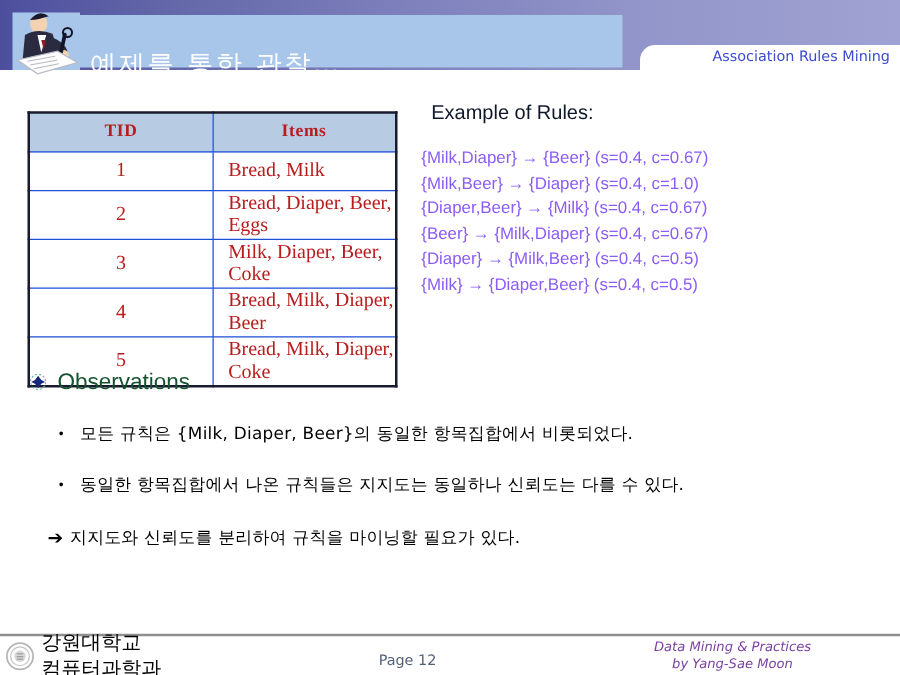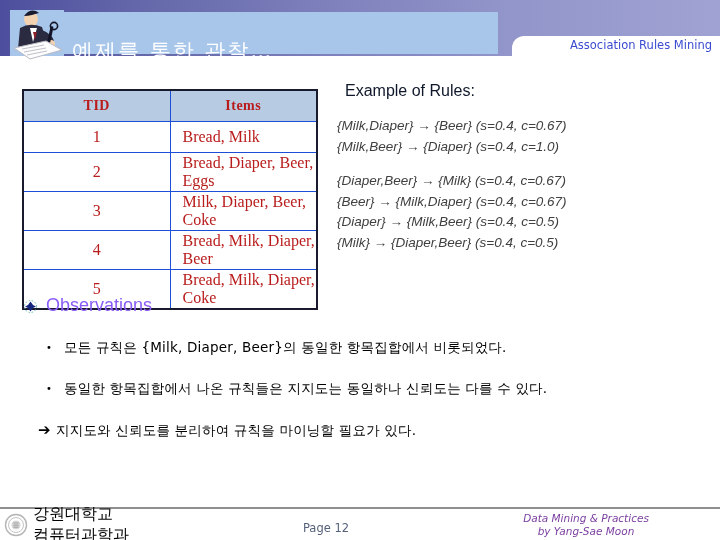--- a/index.html
+++ b/index.html
@@ -109,48 +109,47 @@
     font-family: "Liberation Sans", sans-serif;
     white-space: nowrap;
   }
   #rules-list {
     position: absolute;
     left: 337px; top: 119px;
     width: 380px;
   }
   .rule-line {
     font-size: 13.5px;
-    color: #404040;
+    color: #8b5cf6;
     font-family: "Liberation Sans", sans-serif;
     white-space: nowrap;
     line-height: 1.0;
     margin-bottom: 7px;
-    font-style: italic;
-  }
-  .rule-line:nth-child(2) { margin-bottom: 21px; }
+  }
+  .rule-line:nth-child(2) { margin-bottom: 6px; }
 
   
   #observations-block {
     position: absolute;
     left: 24px; top: 292px;
     width: 670px;
   }
   #observations-heading-row {
     display: flex;
     align-items: center;
     gap: 9px;
     height: 26px;
   }
   #observations-bullet-icon {
     width: 13px; height: 13px;
     flex: 0 0 auto;
   }
   #observations-heading-text {
     font-size: 18px;
-    color: #8b5cf6;
+    color: #14532d;
     font-family: "Liberation Sans", sans-serif;
     white-space: nowrap;
   }
   .obs-item {
     display: flex;
     align-items: flex-start;
     font-size: 13.5px;
     font-family: "DejaVu Sans", "Liberation Sans", sans-serif;
     color: #000000;
     white-space: nowrap;

